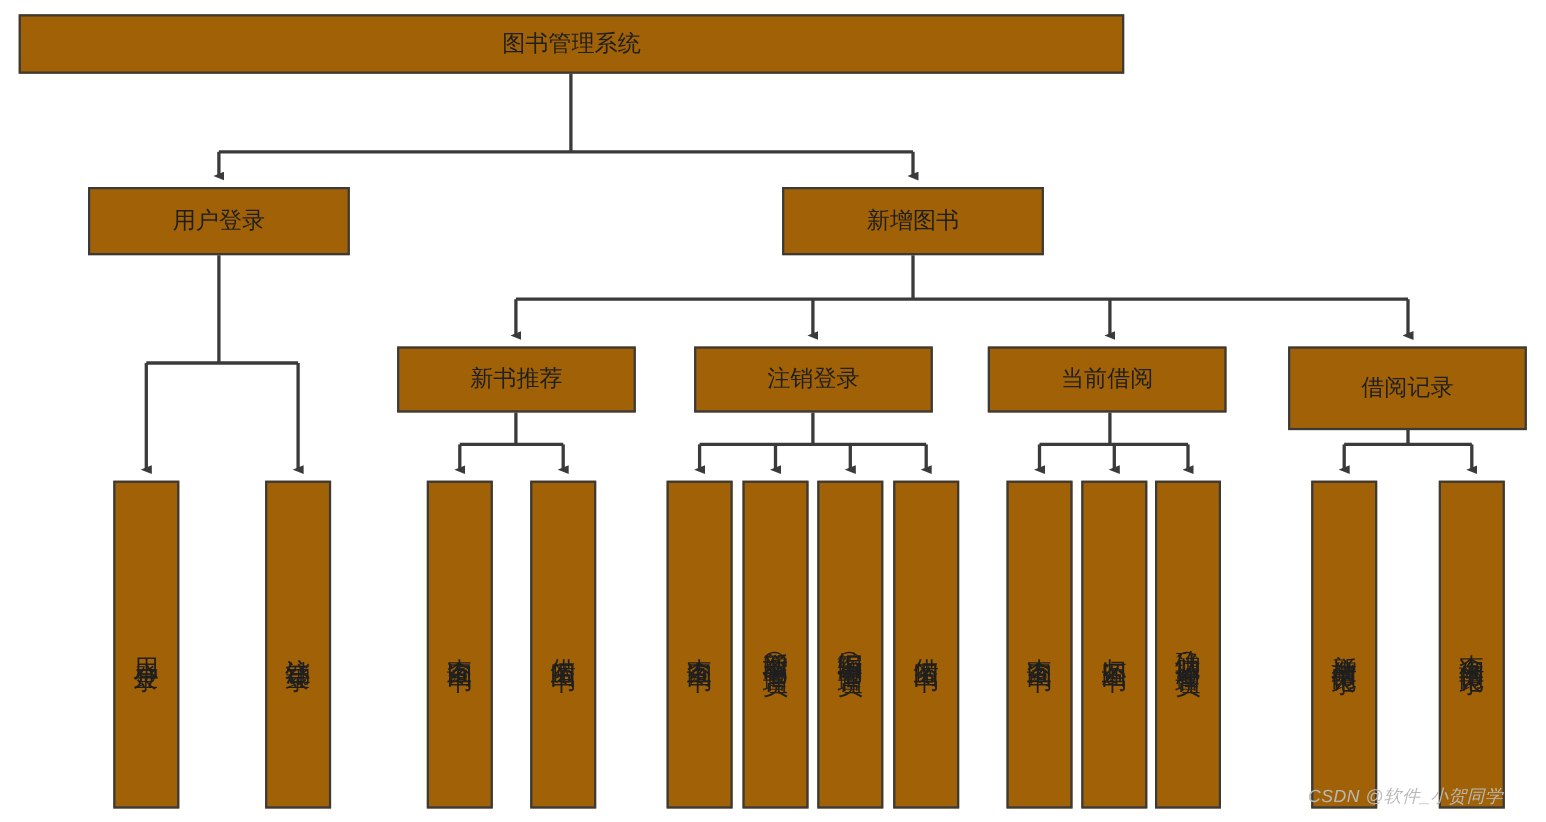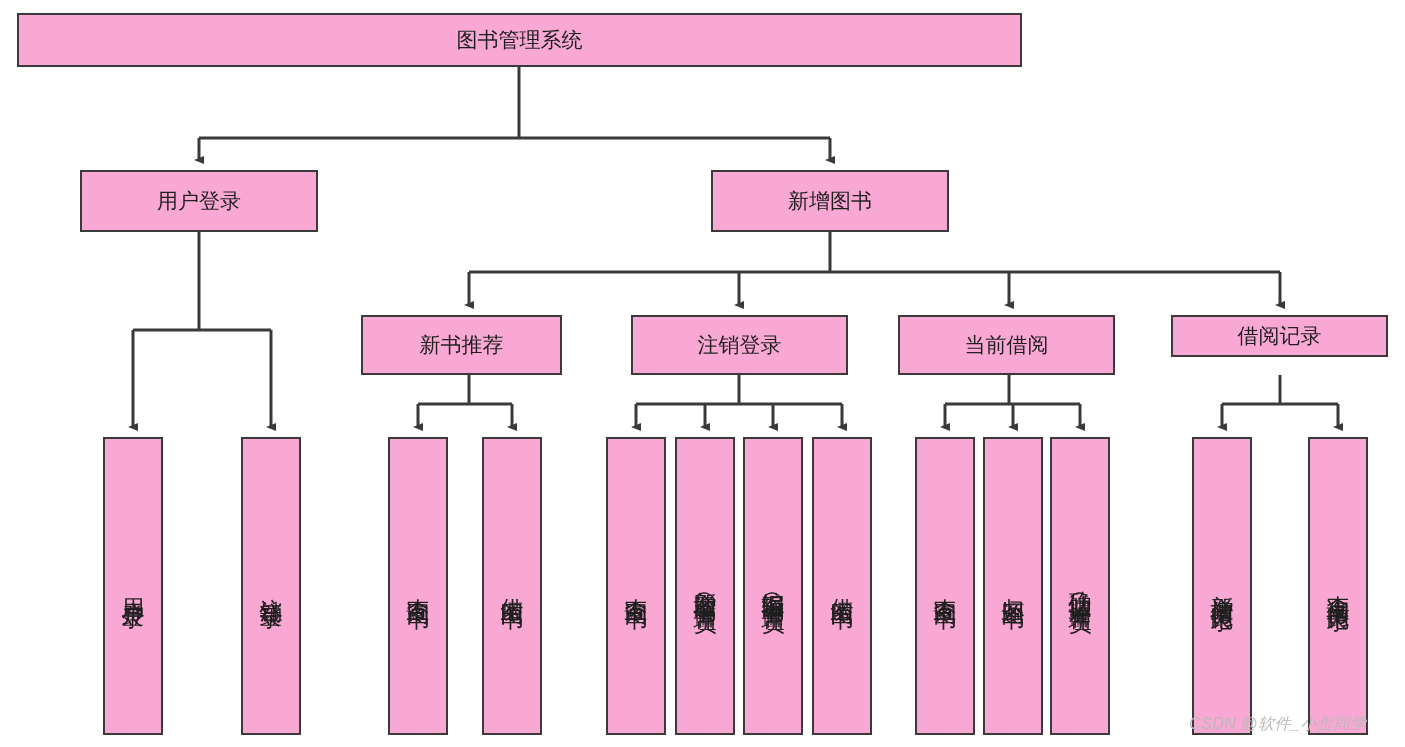--- a/index.html
+++ b/index.html
@@ -22,21 +22,21 @@
   svg.edges {
     position: absolute;
     left: 0;
     top: 0;
     width: 1405px;
     height: 747px;
   }
   .node {
     position: absolute;
     box-sizing: border-box;
-    background: #f9a8d4;
+    background: #a16207;
     border: 2px solid #3a3a3a;
     display: flex;
     align-items: center;
     justify-content: center;
     overflow: hidden;
   }
   .node-label {
     color: #1f1f1f;
     white-space: nowrap;
     line-height: 1.08;
@@ -131,30 +131,30 @@
     <span class="node-label">图书管理系统</span>
   </div>
 
   <div class="node horizontal" style="left:80px; top:170px; width:238px; height:62px;">
     <span class="node-label">用户登录</span>
   </div>
   <div class="node horizontal" style="left:711px; top:170px; width:238px; height:62px;">
     <span class="node-label">新增图书</span>
   </div>
 
-  <div class="node horizontal" style="left:361px; top:315px; width:201px; height:60px;text-align:right;">
+  <div class="node horizontal" style="left:361px; top:315px; width:217px; height:60px;text-align:right;">
     <span class="node-label">新书推荐</span>
   </div>
   <div class="node horizontal" style="left:631px; top:315px; width:217px; height:60px;">
     <span class="node-label">注销登录</span>
   </div>
   <div class="node horizontal" style="left:898px; top:315px; width:217px; height:60px;">
     <span class="node-label">当前借阅</span>
   </div>
-  <div class="node horizontal" style="left:1171px; top:315px; width:217px; height:42px;">
+  <div class="node horizontal" style="left:1171px; top:315px; width:217px; height:76px;">
     <span class="node-label">借阅记录</span>
   </div>
 
   <div class="node vertical" style="left:103px; top:437px; width:60px; height:298px;">
     <span class="node-label">用户登录</span>
   </div>
   <div class="node vertical" style="left:241px; top:437px; width:60px; height:298px;">
     <span class="node-label">注销登录</span>
   </div>
 

